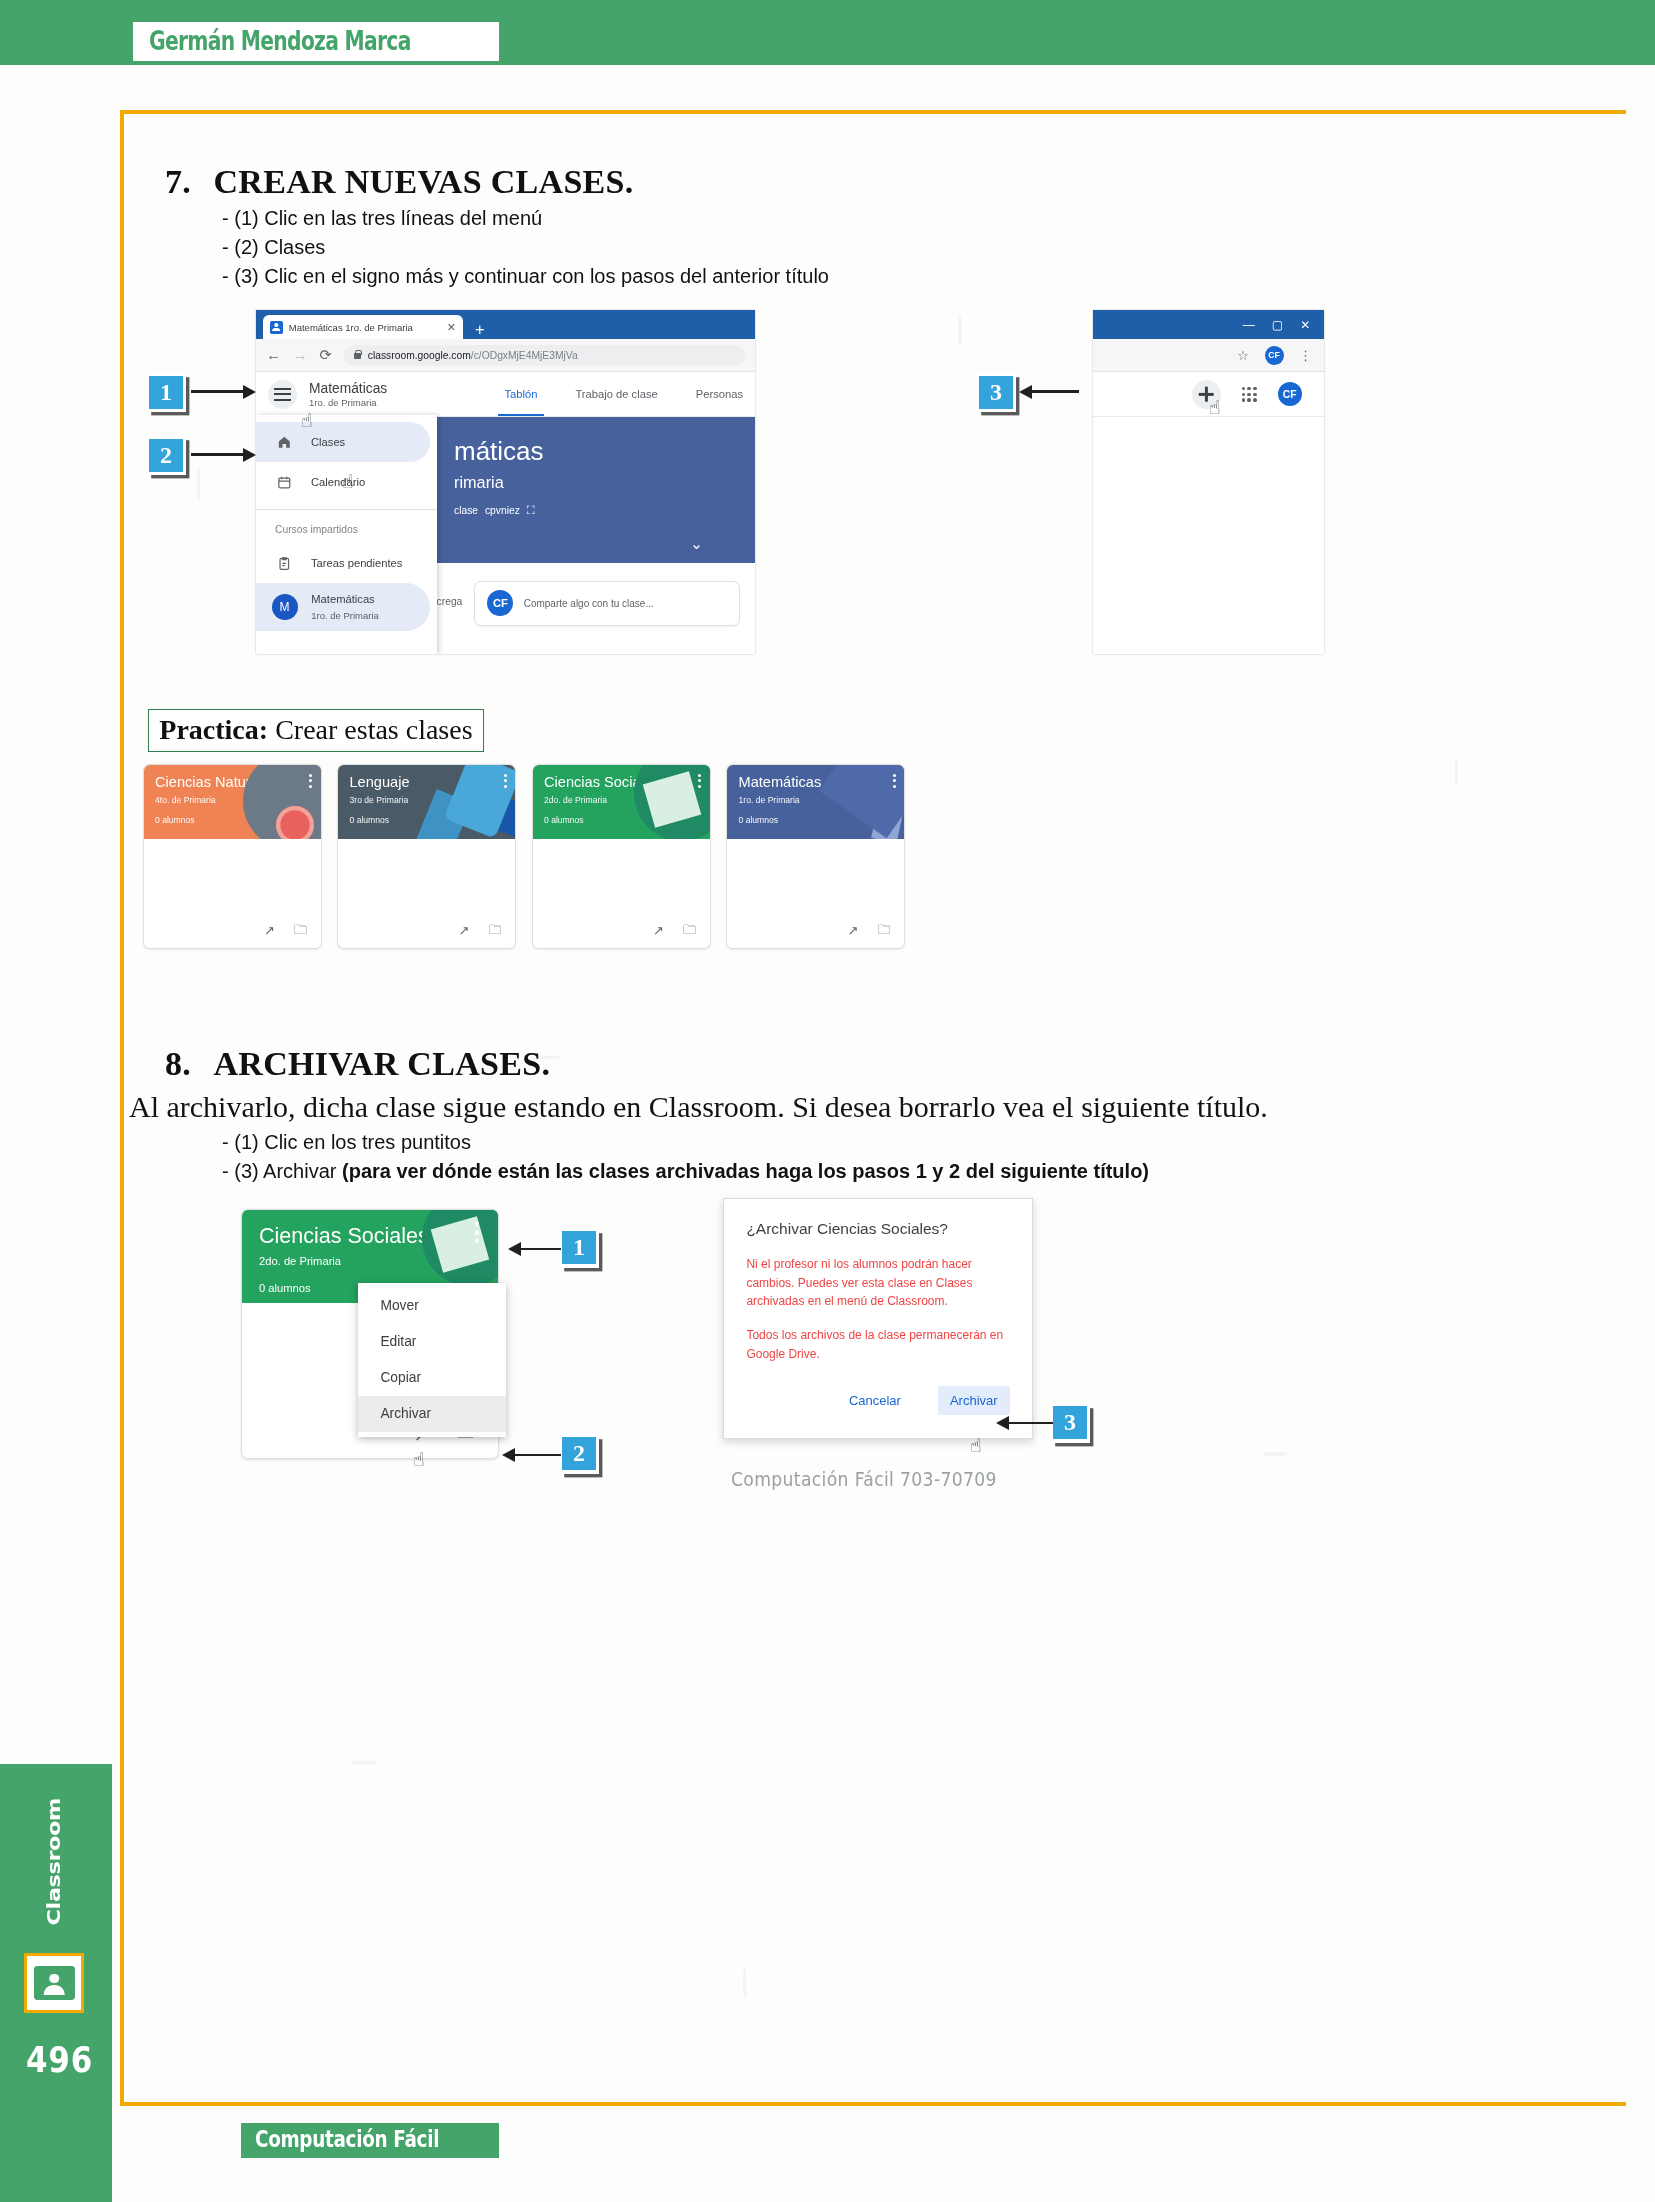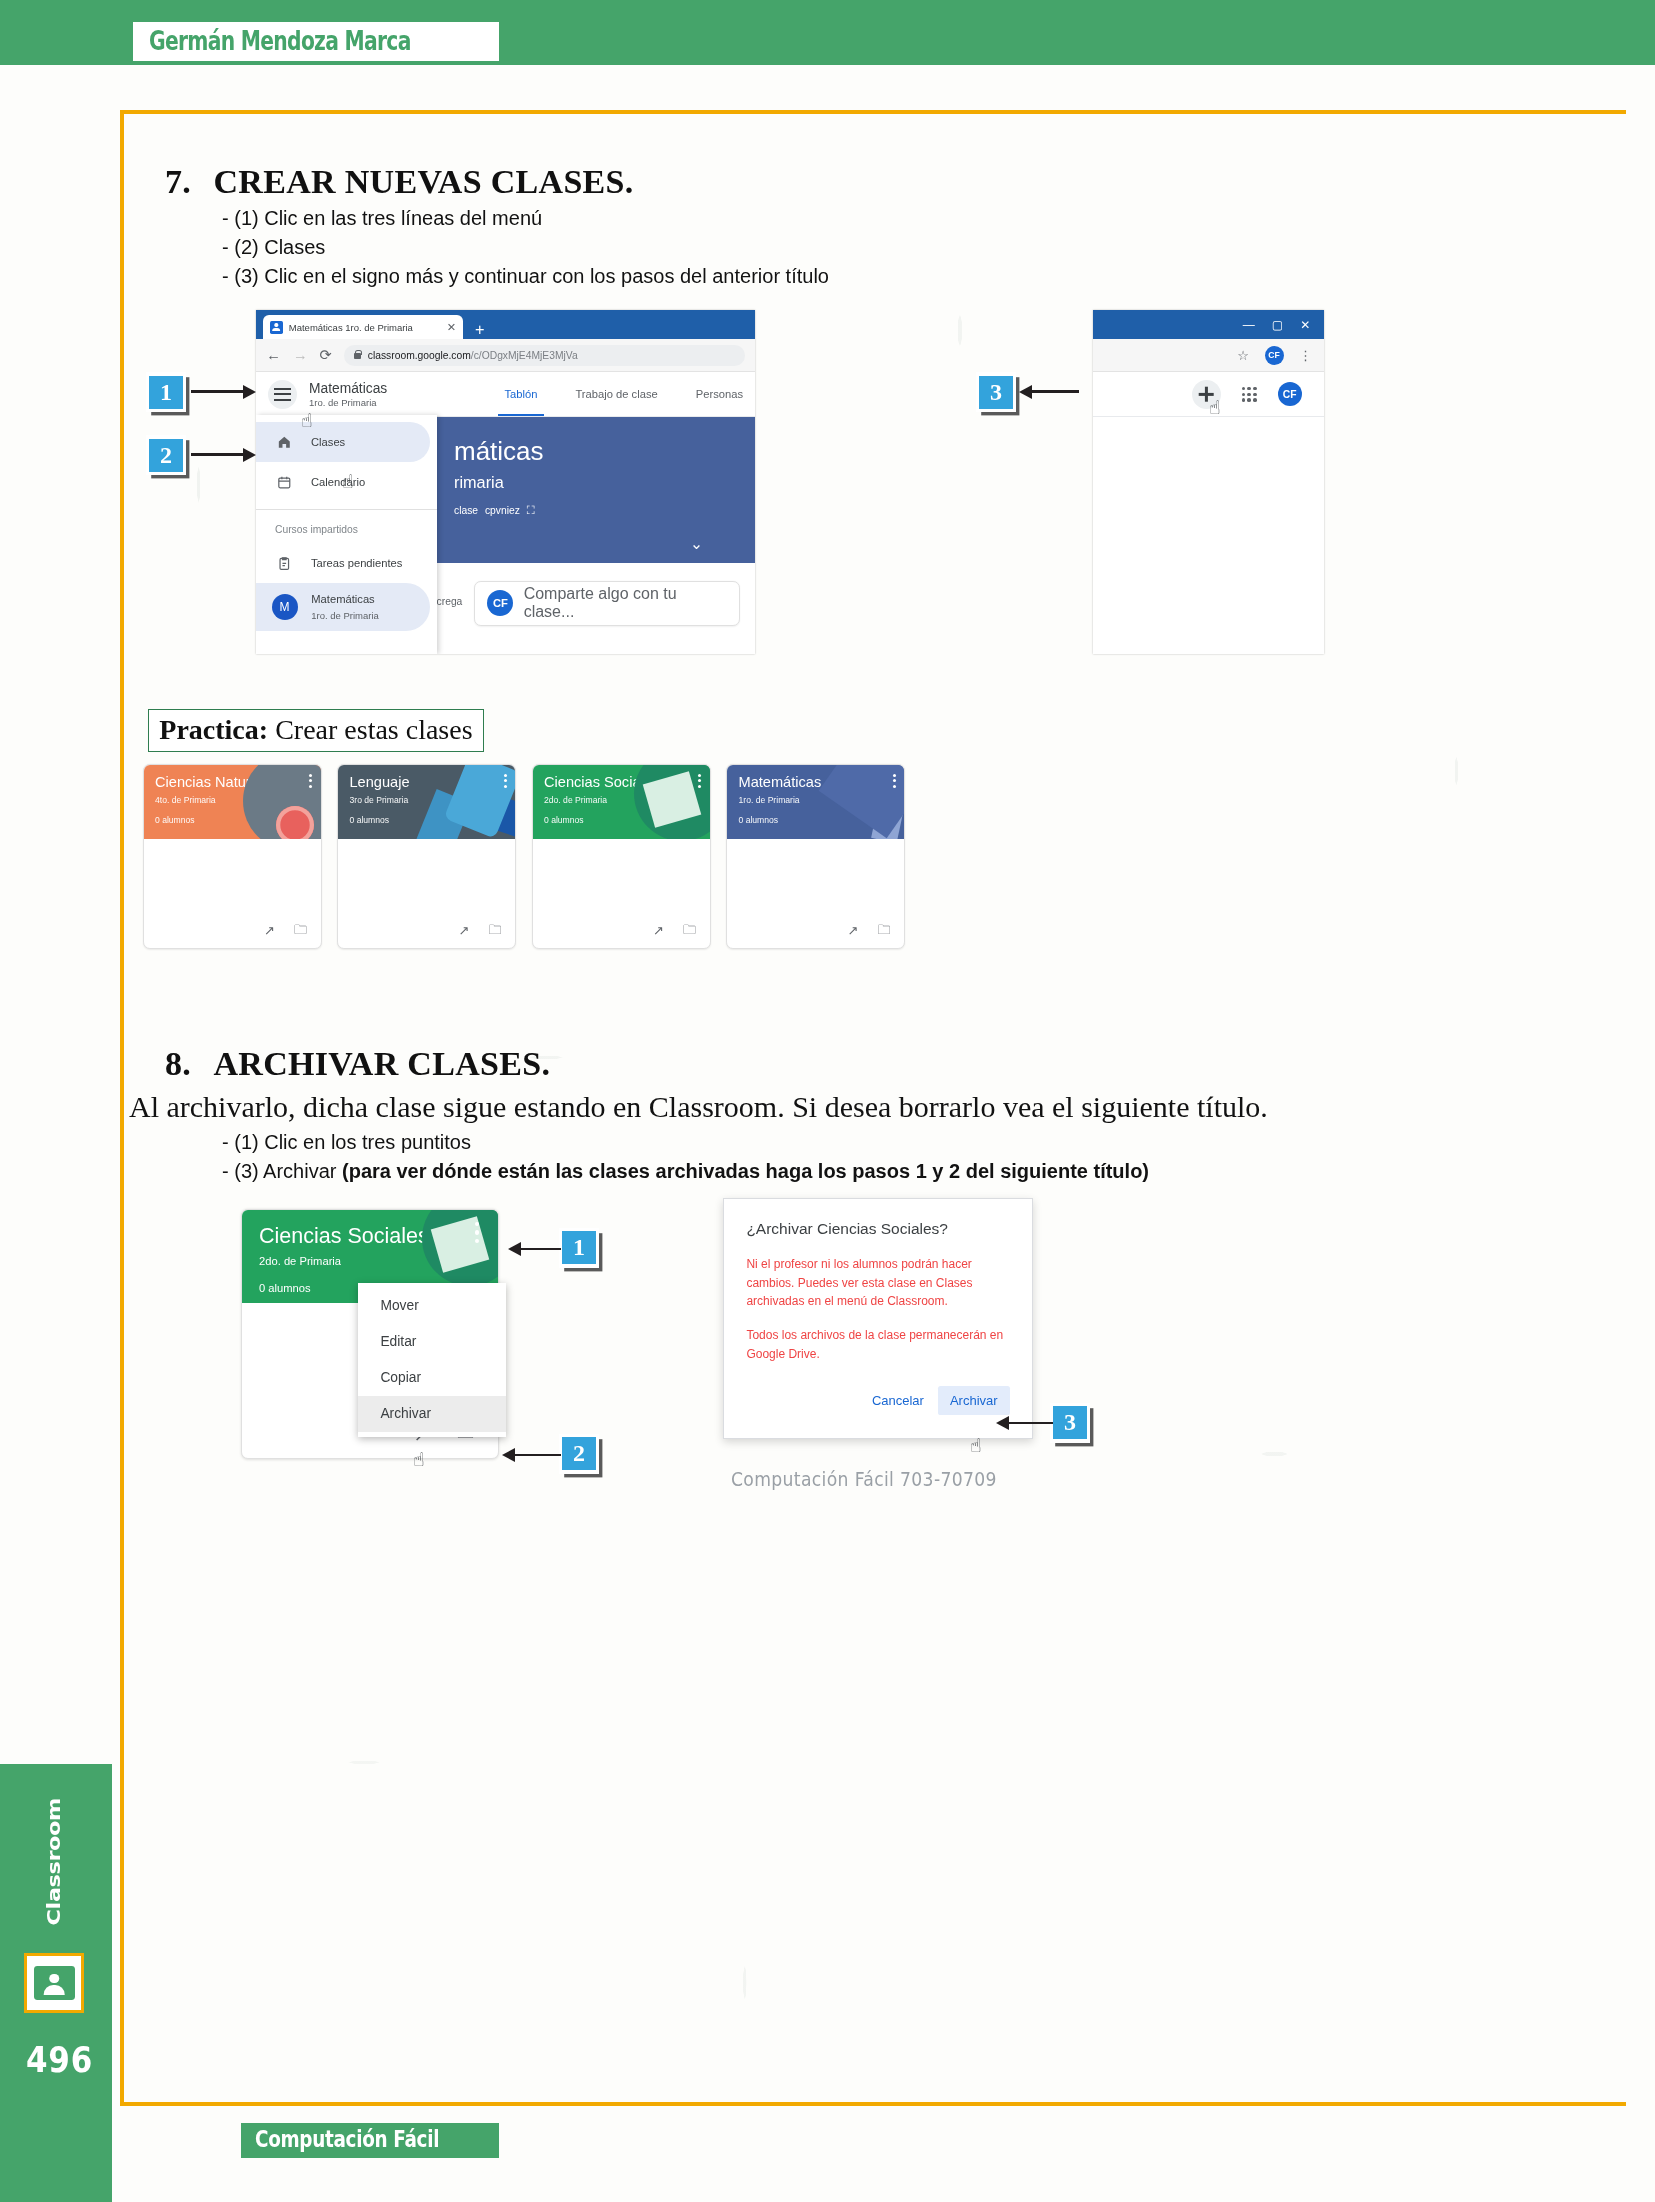--- a/index.html
+++ b/index.html
@@ -354,21 +354,21 @@
   .avatar-cf {
     width: 26px; height: 26px; border-radius: 50%;
     background: #1967d2; color: #fff;
     font-family: "Liberation Sans", sans-serif;
     font-size: 11.2px; font-weight: bold;
     display: flex; align-items: center; justify-content: center;
     flex: none;
   }
   .feed-ph {
     font-family: "Liberation Sans", sans-serif;
-    font-size: 16px; color: #5f6368;
+    font-size: 10px; color: #5f6368;
   }
 
   
   .drawer {
     position: absolute; left: 0; top: 105px;
     width: 181px; bottom: 0;
     background: #fff;
     box-shadow: 1.7px 0 5.2px rgba(0,0,0,.18);
     padding-top: 6.9px;
     z-index: 5;
@@ -664,21 +664,21 @@
     font-size: 15.5px; color: #3c4043;
   }
   .dlg-body {
     font-family: "Liberation Sans", sans-serif;
     font-size: 12px; color: #ef4444;
     line-height: 1.55; margin-top: 17px;
   }
   .dlg-body p + p { margin-top: 15.5px; }
   .dlg-actions {
     margin-top: 22.4px;
-    display: flex; justify-content: flex-end; align-items: center; gap: 2px;
+    display: flex; justify-content: flex-end; align-items: center; gap: 25px;
   }
   .dlg-btn {
     font-family: "Liberation Sans", sans-serif;
     font-size: 13px; color: #1967d2;
     padding: 6.9px 12px;
   }
   .dlg-btn.primary { background: #e3ecfb; border-radius: 2.6px; }
 
   .watermark {
     position: absolute; left: 602px; top: 258px;

